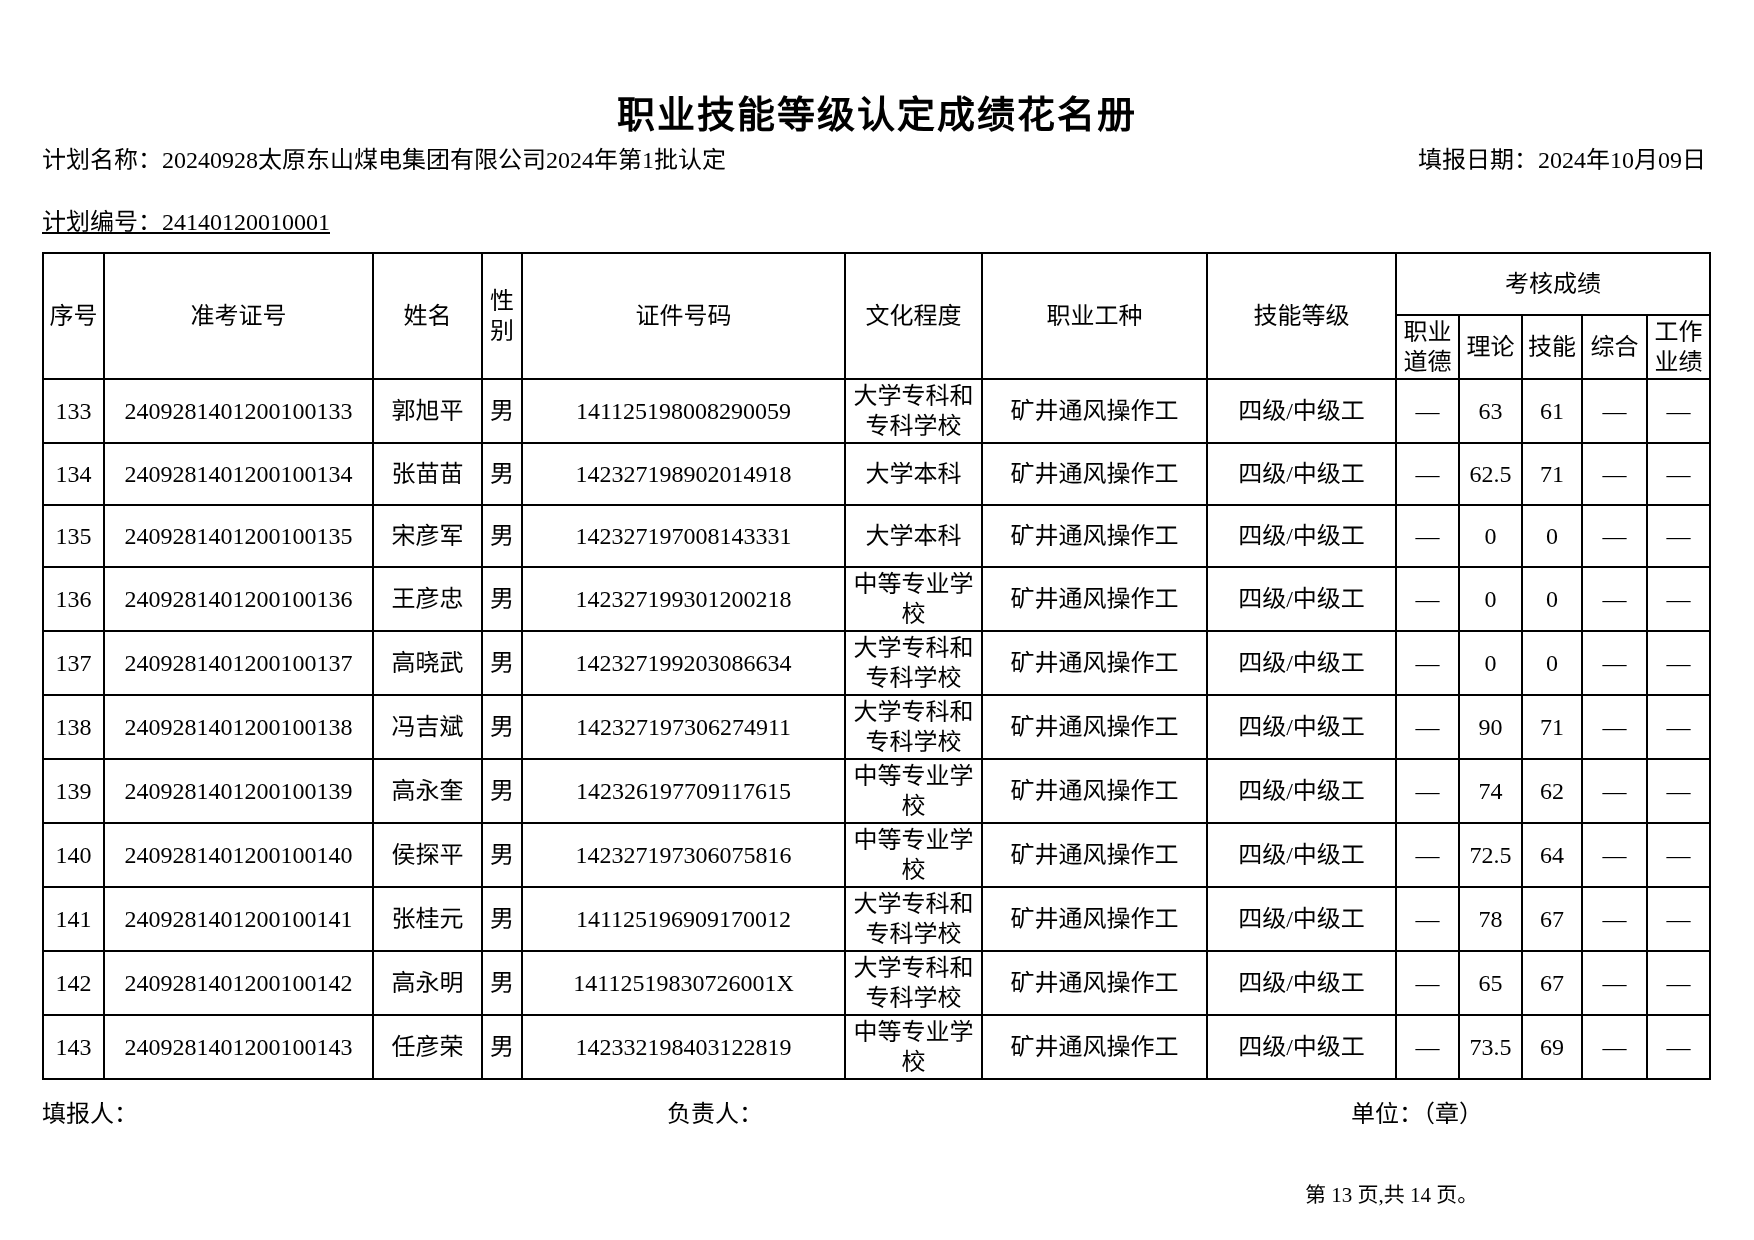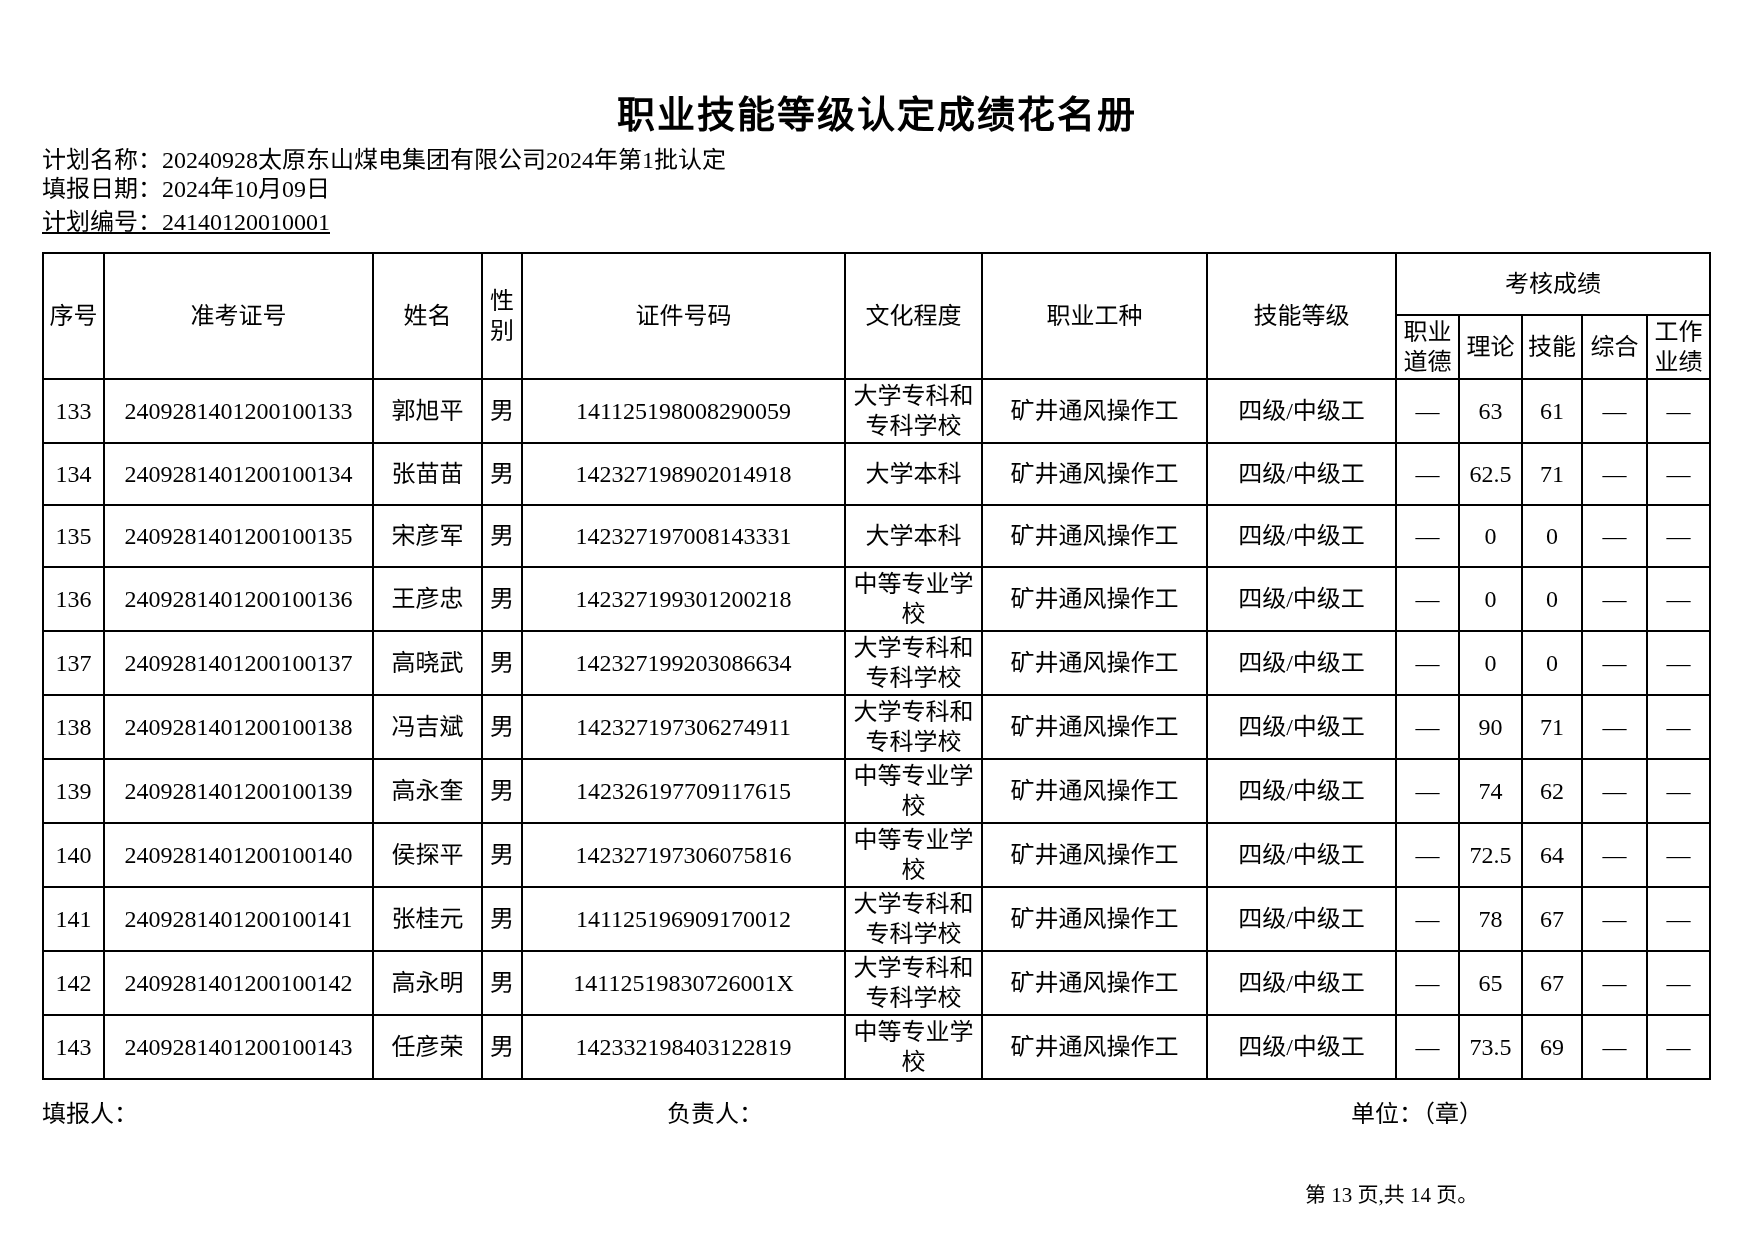--- a/index.html
+++ b/index.html
@@ -26,21 +26,20 @@
   }
   .meta-row {
     position: absolute;
     left: 42px;
     right: 48px;
     display: flex;
     justify-content: space-between;
     font-size: 24px;
     line-height: 1.2;
     white-space: nowrap;
-    flex-direction: column;
   }
   .meta-row.first  { top: 146px; }
   .meta-row.second { top: 208px; text-decoration: underline; }
 
   table.roster {
     position: absolute;
     left: 42px;
     top: 252px;
     width: 1667px;
     table-layout: fixed;

